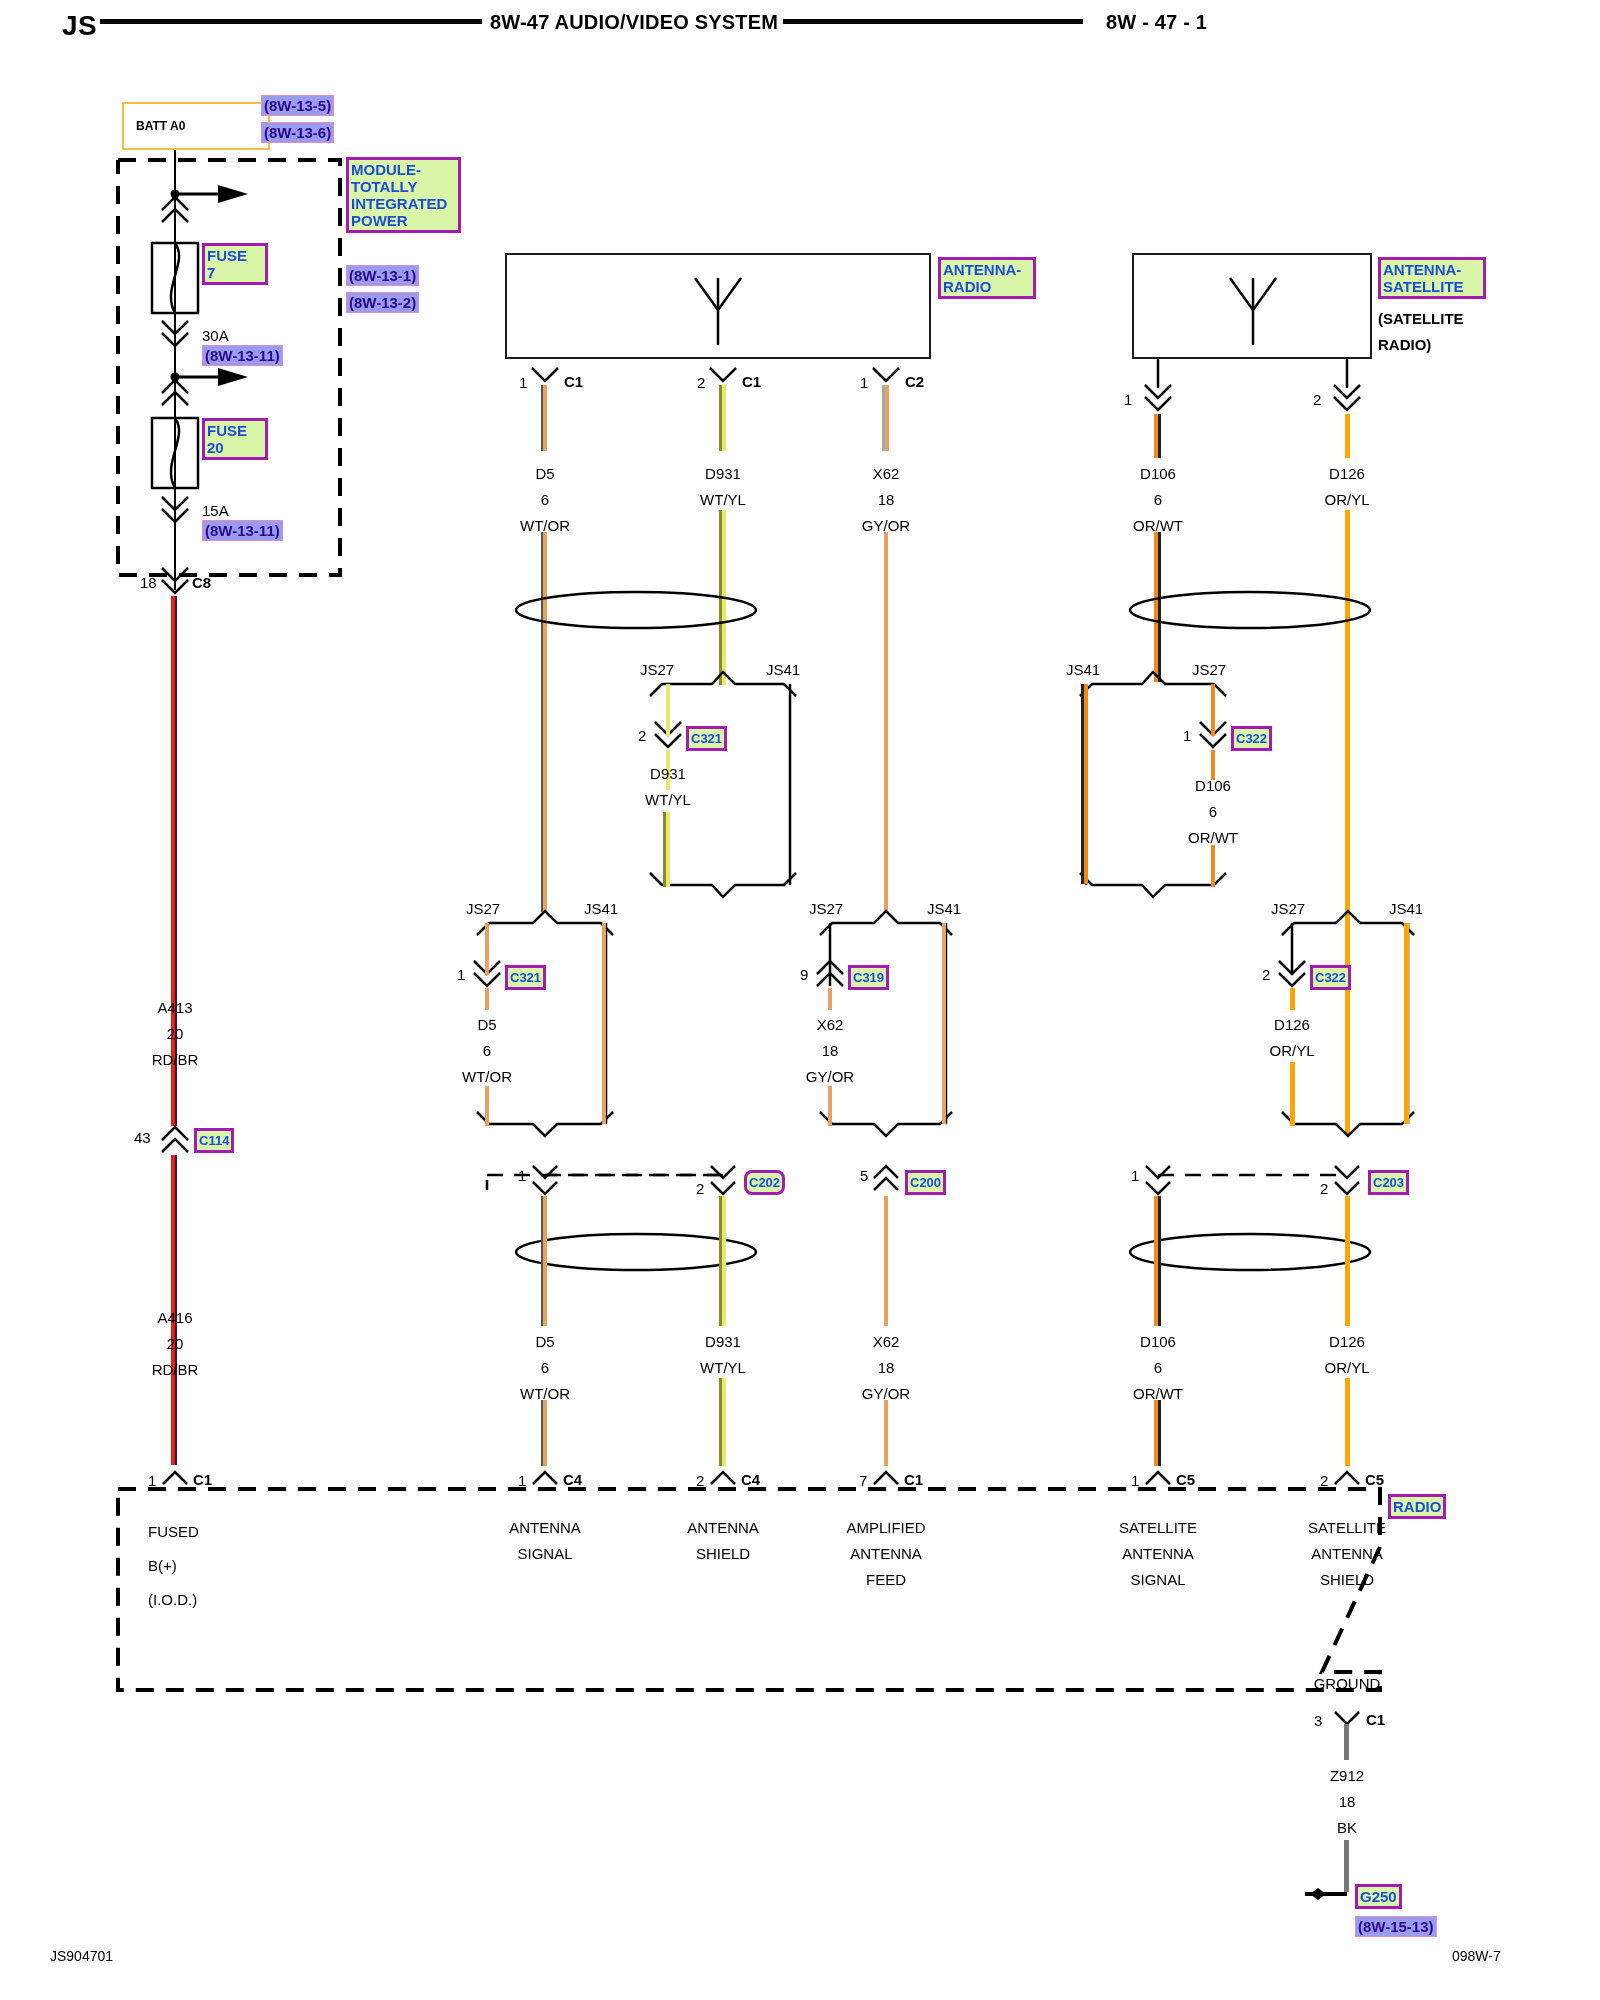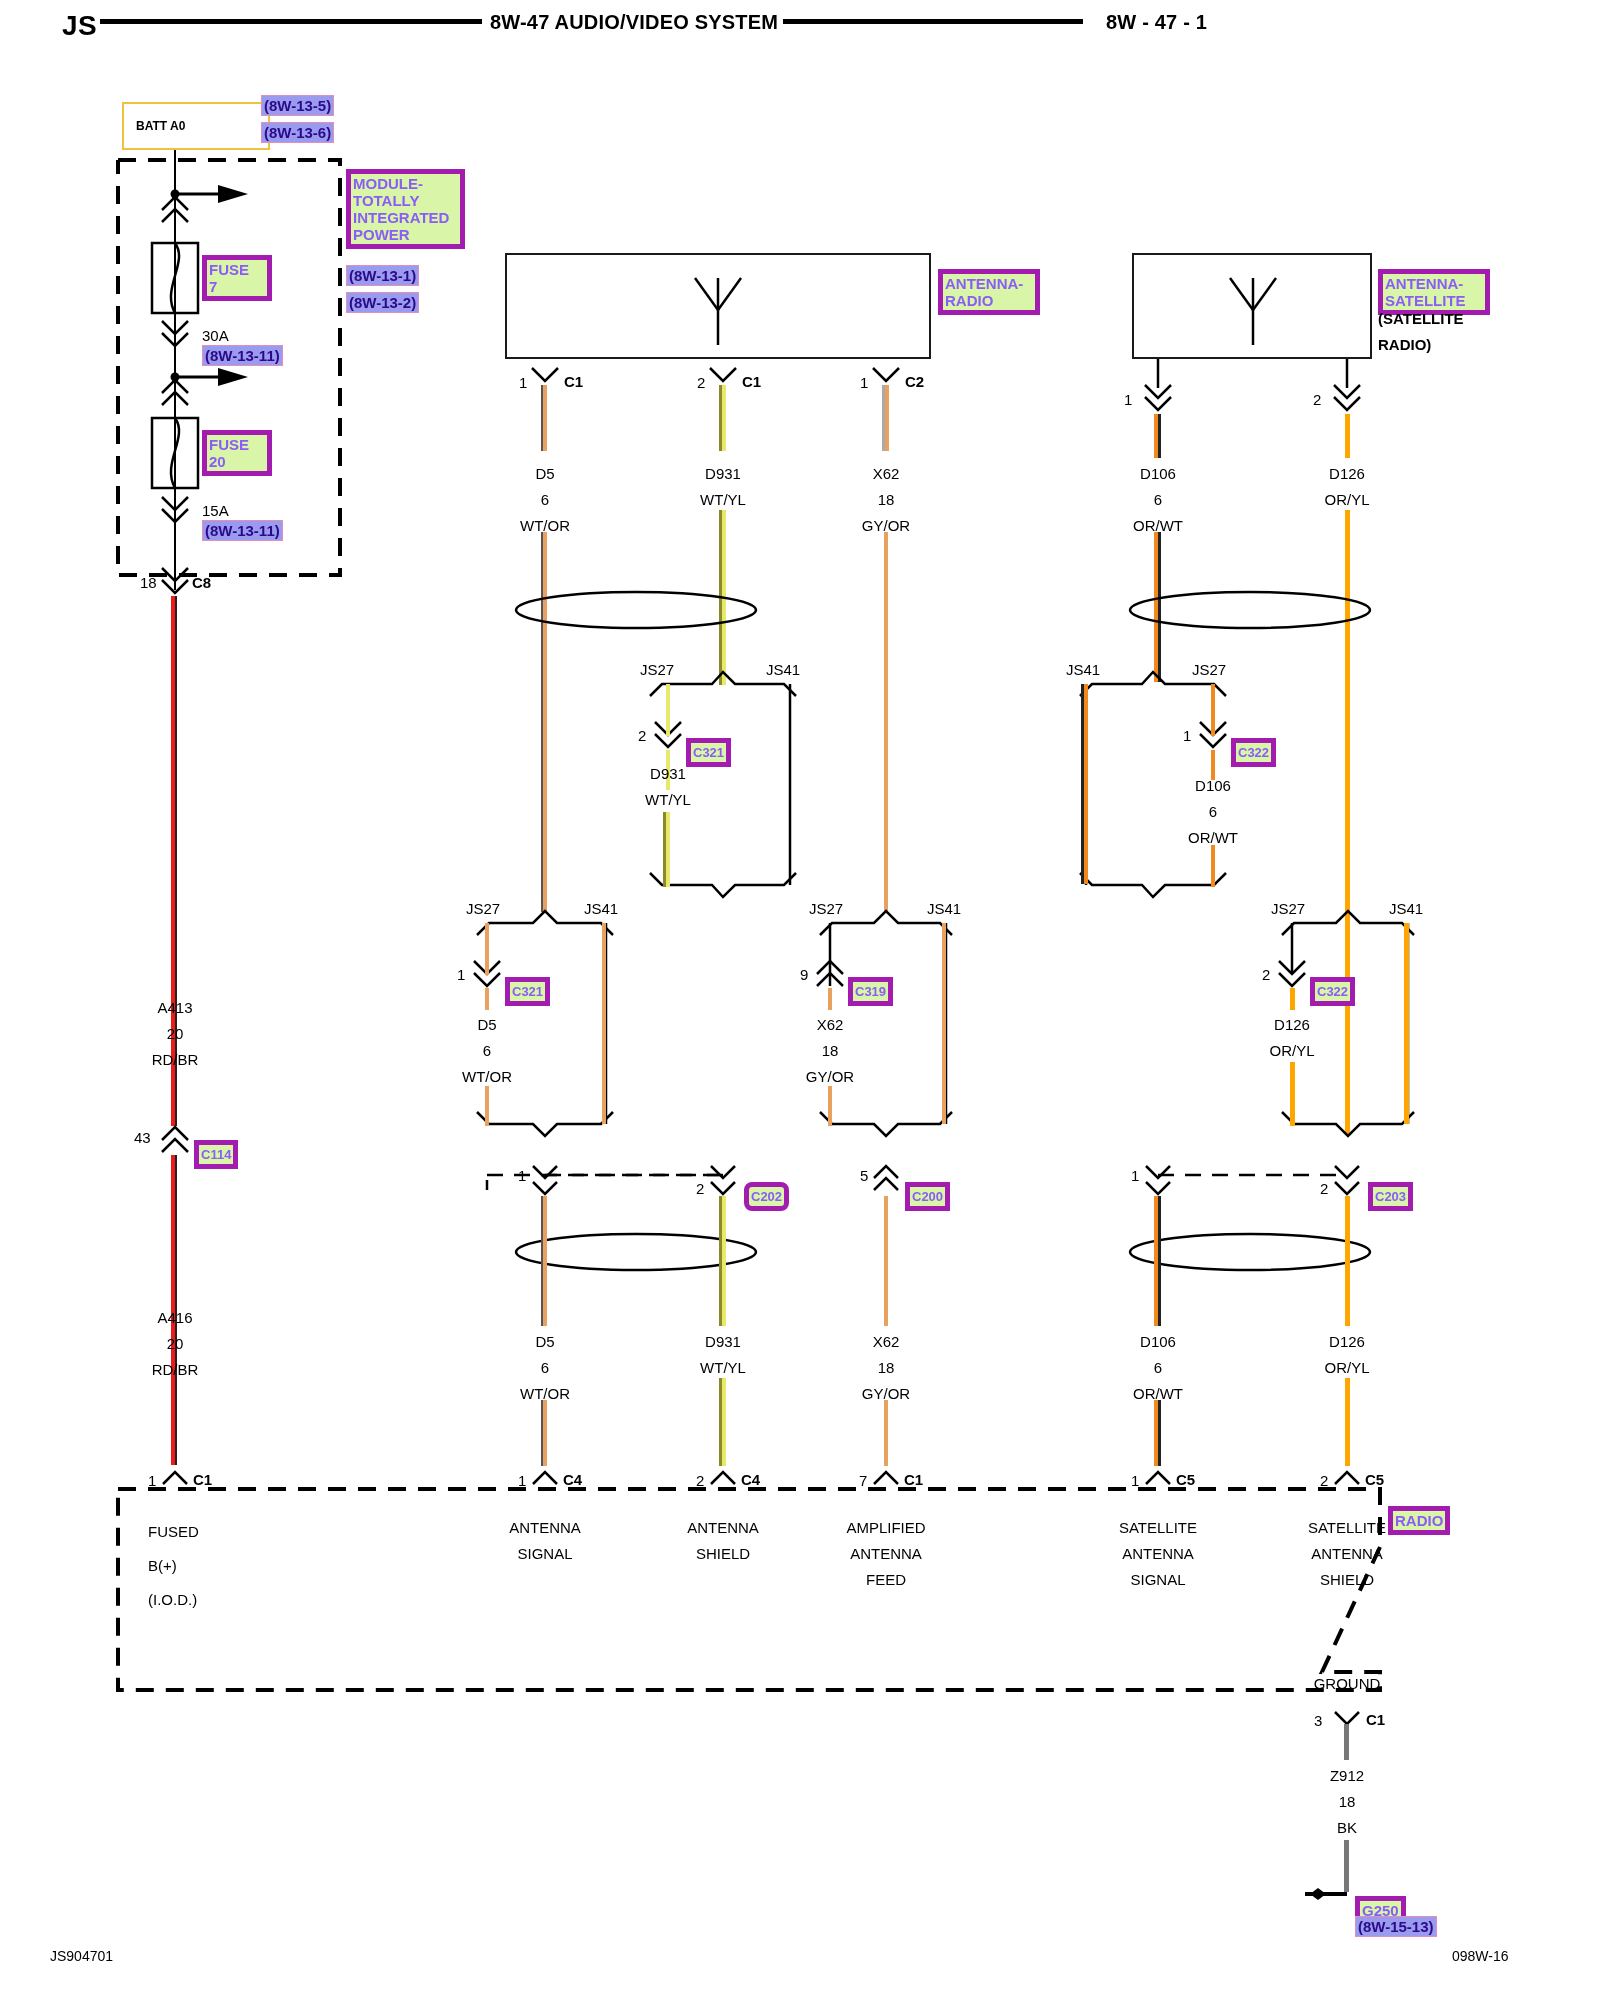--- a/index.html
+++ b/index.html
@@ -12,21 +12,21 @@
   
   .hdr-code{position:absolute;left:62px;top:10px;font-size:28px;font-weight:bold;letter-spacing:.5px;}
   .hdr-title{position:absolute;left:490px;top:11px;font-size:20px;font-weight:bold;letter-spacing:.2px;}
   .hdr-page{position:absolute;left:1106px;top:11px;font-size:20px;font-weight:bold;letter-spacing:.2px;}
   .hdr-rule{position:absolute;height:5px;background:#000;}
   .foot-l{position:absolute;left:50px;top:1948px;font-size:14px;}
   .foot-r{position:absolute;left:1452px;top:1948px;font-size:14px;}
 
   
   .chip{position:absolute;font-size:15px;line-height:17px;padding:1px 2px;white-space:pre-line;}
-  .chip-g{background:#d8f5a8;border:5px solid #a21caf;color:#8b5cf6;font-weight:bold;margin-top:12px;}
+  .chip-g{background:#d8f5a8;border:3px solid #a21caf;color:#1d4ed8;font-weight:bold;}
   .chip-v{background:#9a9aee;border:1px solid #e38fbe;color:#2a0a8a;font-weight:bold;}
   .chip-sm{font-size:13px;font-weight:bold;}
 
   
   .box{position:absolute;border:2.5px solid #1a1a1a;background:#fff;box-sizing:border-box;}
   .battbox{position:absolute;border:2px solid #f0c040;background:#fff;box-sizing:border-box;}
 
   
   .w{position:absolute;}
   svg{position:absolute;left:0;top:0;overflow:visible;}
@@ -36,21 +36,21 @@
 
 <div id="sheet">
 
   <div class="hdr-code">JS</div>
   <div class="hdr-rule" style="left:100px;top:19px;width:382px;"></div>
   <div class="hdr-title">8W-47 AUDIO/VIDEO SYSTEM</div>
   <div class="hdr-rule" style="left:783px;top:19px;width:300px;"></div>
   <div class="hdr-page">8W - 47 - 1</div>
 
   <div class="foot-l">JS904701</div>
-  <div class="foot-r">098W-16</div>
+  <div class="foot-r">098W-7</div>
 
   <div class="battbox" style="left:122px;top:102px;width:148px;height:48px;"></div>
   <div class="txt bold" style="left:136px;top:120px;font-size:12px;">BATT A0</div>
 
   <div class="chip chip-v" style="left:261px;top:95px;">(8W-13-5)</div>
   <div class="chip chip-v" style="left:261px;top:122px;">(8W-13-6)</div>
 
   <svg width="1600" height="2000">
     <path d="M118 160 L340 160 L340 575 L118 575 L118 160" fill="none" stroke="#000" stroke-width="4" stroke-dasharray="18,12"></path>
   </svg>

